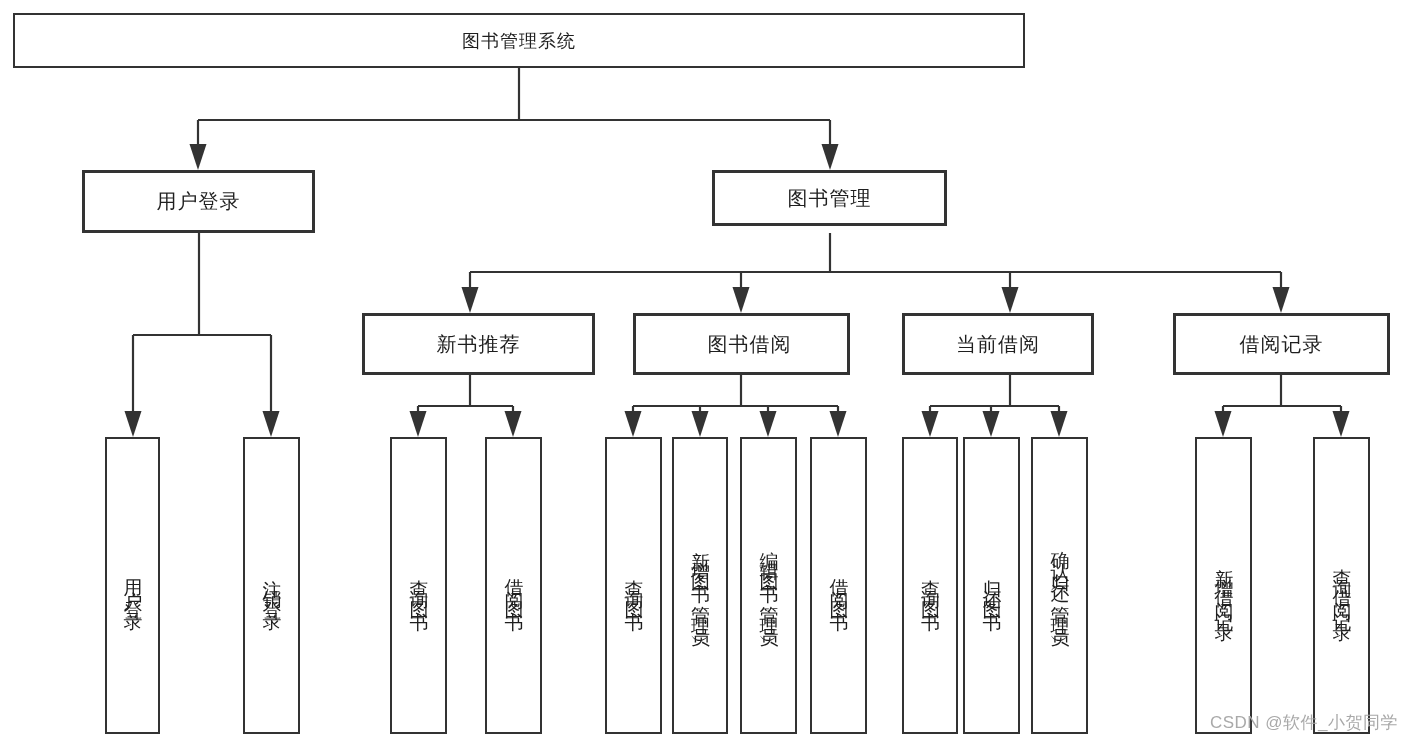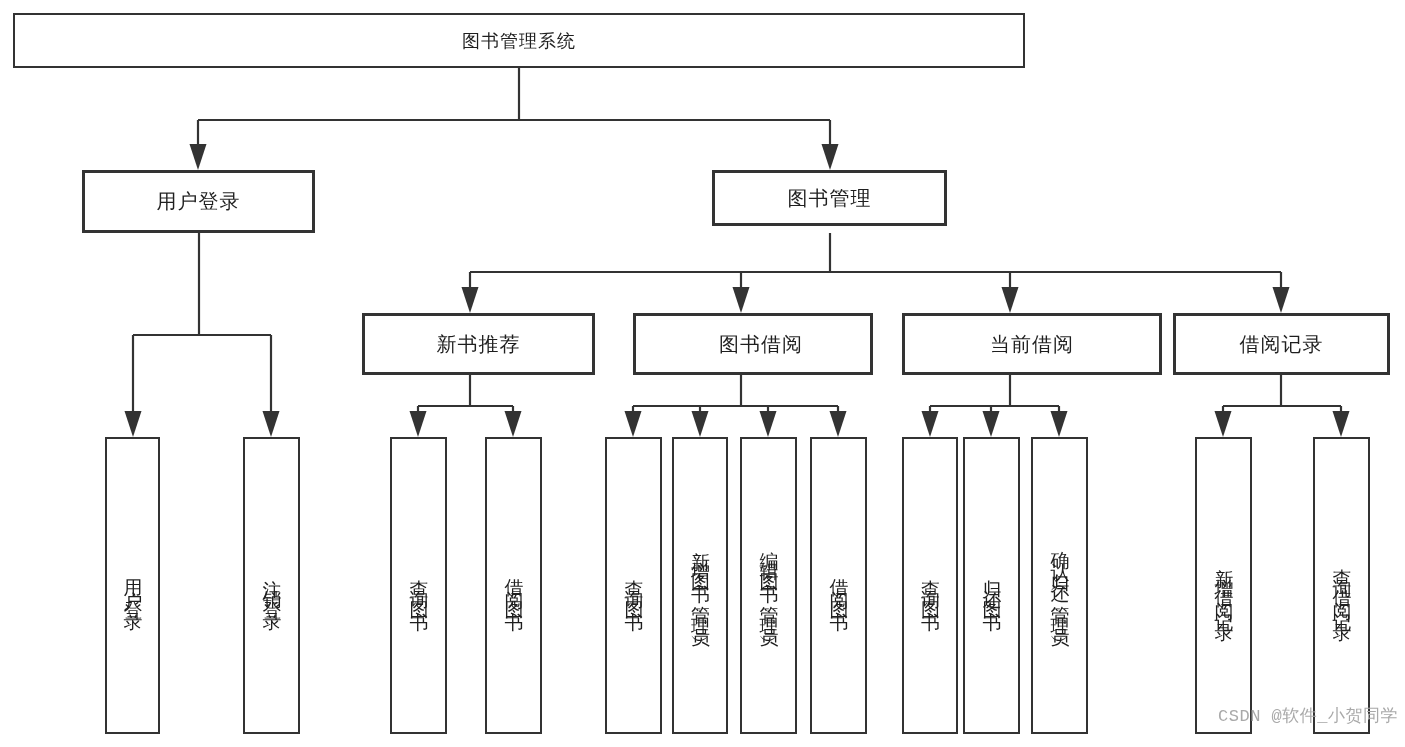--- a/index.html
+++ b/index.html
@@ -41,26 +41,25 @@
     text-orientation: mixed;
     font-size: 19px;
     letter-spacing: 11px;
     line-height: 1.1;
     white-space: nowrap;
   }
 
   .watermark {
     position: absolute;
     right: 7px;
-    bottom: 20px;
+    bottom: 13px;
     font-size: 17px;
     letter-spacing: 0.5px;
     color: #a9a9a9;
     z-index: 2;
-    font-family: Liberation Mono, monospace;
   }
 </style>
 </head>
 <body>
 
 <div class="canvas">
 
   <svg class="connectors" id="connectors" width="1405" height="747">
       <line x1="519" y1="67" x2="519" y2="120" stroke="#333333" stroke-width="2.2"></line>
       <line x1="198" y1="120" x2="830" y2="120" stroke="#333333" stroke-width="2.2"></line>
@@ -123,24 +122,24 @@
   <div class="node lv" style="left:82px; top:170px; width:233px; height:63px;">
     <span>用户登录</span>
   </div>
   <div class="node lv" style="left:712px; top:170px; width:235px; height:56px;">
     <span>图书管理</span>
   </div>
 
   <div class="node lv" style="left:362px; top:313px; width:233px; height:62px;">
     <span>新书推荐</span>
   </div>
-  <div class="node lv" style="left:633px; top:313px; width:240px; height:62px;padding-left:16px;">
+  <div class="node lv" style="left:633px; top:313px; width:217px; height:62px;padding-left:16px;">
     <span>图书借阅</span>
   </div>
-  <div class="node lv" style="left:902px; top:313px; width:260px; height:62px;">
+  <div class="node lv" style="left:902px; top:313px; width:192px; height:62px;">
     <span>当前借阅</span>
   </div>
   <div class="node lv" style="left:1173px; top:313px; width:217px; height:62px;">
     <span>借阅记录</span>
   </div>
 
   <div class="node v" style="left:105px; top:437px; width:55px; height:297px;">
     <span>用户登录</span>
   </div>
   <div class="node v" style="left:243px; top:437px; width:57px; height:297px;">

